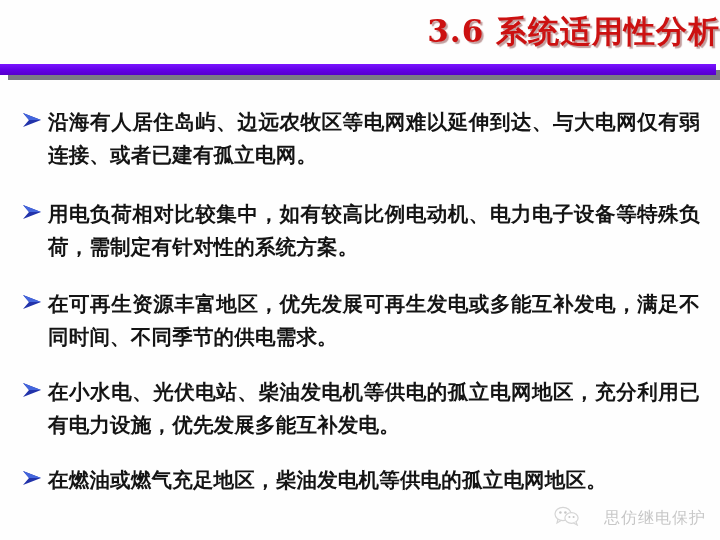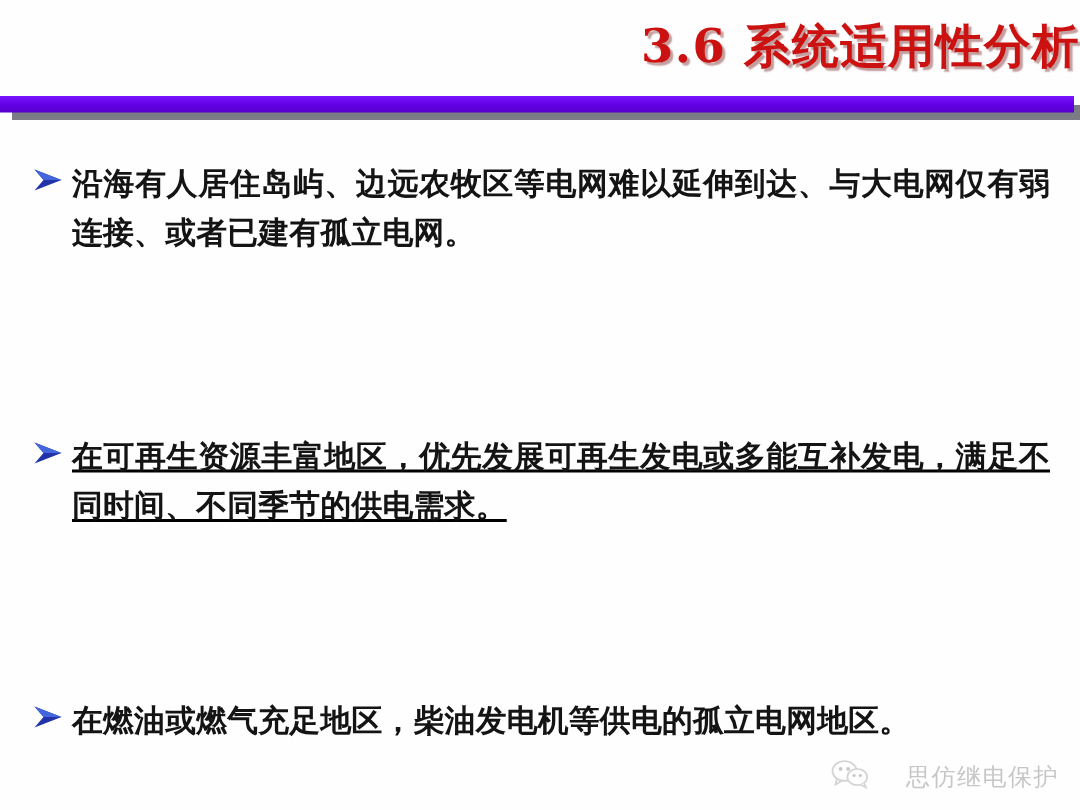--- a/index.html
+++ b/index.html
@@ -103,21 +103,21 @@
     font-weight: bold;
     color: #141414;
     line-height: 1.62;
     letter-spacing: 0.2px;
     text-align: justify;
     text-justify: inter-ideograph;
   }
 
   #bullet-0 { top: 10px; }
   #bullet-1 { top: 102px; }
-  #bullet-2 { top: 192px; text-decoration: underline; }
+  #bullet-2 { top: 192px; }
   #bullet-3 { top: 280px; }
   #bullet-4 { top: 368px; }
 
   
   .watermark {
     position: absolute;
     right: 14px;
     bottom: 10px;
     display: flex;
     align-items: center;
@@ -154,31 +154,49 @@
     <div class="bullet-row" id="bullet-0">
       <span class="bullet-marker">
         <svg width="20" height="16" viewBox="0 0 20 16" aria-hidden="true">
           <path d="M1 1 L19 8 L1 15 L7 8 Z" fill="#2233aa"></path>
           <path d="M1 1 L19 8 L7 8 Z" fill="#4466dd"></path>
         </svg>
       </span>
       <span class="bullet-text">沿海有人居住岛屿、边远农牧区等电网难以延伸到达、与大电网仅有弱连接、或者已建有孤立电网。</span>
     </div>
 
+    <div class="bullet-row" id="bullet-1">
+      <span class="bullet-marker">
+        <svg width="20" height="16" viewBox="0 0 20 16" aria-hidden="true">
+          <path d="M1 1 L19 8 L1 15 L7 8 Z" fill="#2233aa"></path>
+          <path d="M1 1 L19 8 L7 8 Z" fill="#4466dd"></path>
+        </svg>
+      </span>
+      <span class="bullet-text">用电负荷相对比较集中，如有较高比例电动机、电力电子设备等特殊负荷，需制定有针对性的系统方案。</span>
+    </div>
 
     <div class="bullet-row" id="bullet-2">
       <span class="bullet-marker">
         <svg width="20" height="16" viewBox="0 0 20 16" aria-hidden="true">
           <path d="M1 1 L19 8 L1 15 L7 8 Z" fill="#2233aa"></path>
           <path d="M1 1 L19 8 L7 8 Z" fill="#4466dd"></path>
         </svg>
       </span>
       <span class="bullet-text">在可再生资源丰富地区，优先发展可再生发电或多能互补发电，满足不同时间、不同季节的供电需求。</span>
     </div>
 
+    <div class="bullet-row" id="bullet-3">
+      <span class="bullet-marker">
+        <svg width="20" height="16" viewBox="0 0 20 16" aria-hidden="true">
+          <path d="M1 1 L19 8 L1 15 L7 8 Z" fill="#2233aa"></path>
+          <path d="M1 1 L19 8 L7 8 Z" fill="#4466dd"></path>
+        </svg>
+      </span>
+      <span class="bullet-text">在小水电、光伏电站、柴油发电机等供电的孤立电网地区，充分利用已有电力设施，优先发展多能互补发电。</span>
+    </div>
 
     <div class="bullet-row" id="bullet-4">
       <span class="bullet-marker">
         <svg width="20" height="16" viewBox="0 0 20 16" aria-hidden="true">
           <path d="M1 1 L19 8 L1 15 L7 8 Z" fill="#2233aa"></path>
           <path d="M1 1 L19 8 L7 8 Z" fill="#4466dd"></path>
         </svg>
       </span>
       <span class="bullet-text">在燃油或燃气充足地区，柴油发电机等供电的孤立电网地区。</span>
     </div>

